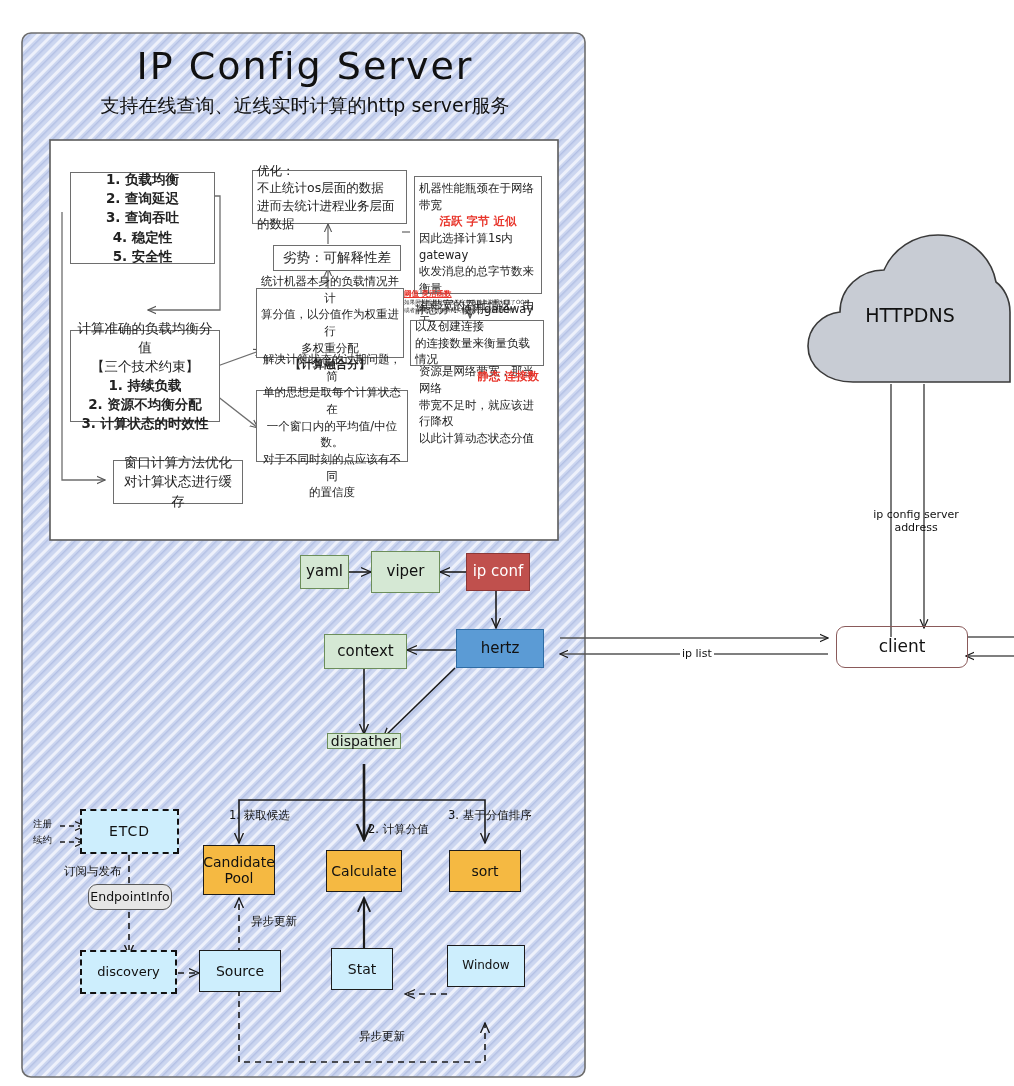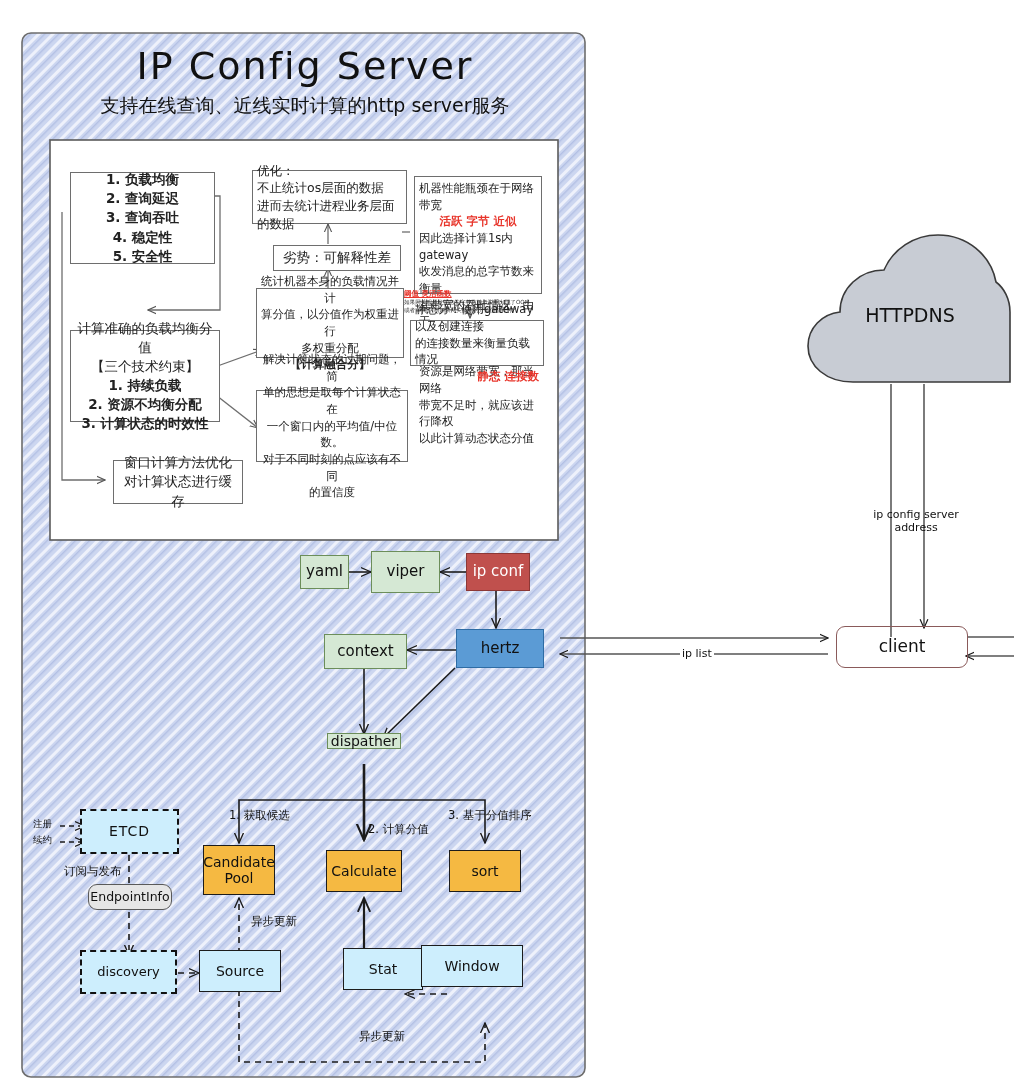--- a/index.html
+++ b/index.html
@@ -242,22 +242,22 @@
   <span>Pool</span>
 </div>
 <div class="node n-orange" style="left:326px;top:850px;width:76px;height:42px;font-size:14px;">Calculate</div>
 <div class="node n-orange" style="left:449px;top:850px;width:72px;height:42px;font-size:14px;">sort</div>
 
 <div class="node n-dash" style="left:80px;top:809px;width:99px;height:45px;font-size:14px;letter-spacing:1px;">ETCD</div>
 <div class="node n-pill" style="left:88px;top:884px;width:84px;height:26px;">EndpointInfo</div>
 <div class="node n-dash" style="left:80px;top:950px;width:97px;height:44px;font-size:13px;">discovery</div>
 
 <div class="node n-cyan" style="left:199px;top:950px;width:82px;height:42px;font-size:14px;">Source</div>
-<div class="node n-cyan" style="left:343px;top:948px;width:80px;height:42px;font-size:14px;">Stat</div>
-<div class="node n-cyan" style="left:421px;top:945px;width:102px;height:42px;font-size:14px;">Window</div>
+<div class="node n-cyan" style="left:331px;top:948px;width:62px;height:42px;font-size:14px;">Stat</div>
+<div class="node n-cyan" style="left:447px;top:945px;width:78px;height:42px;font-size:12px;">Window</div>
 
 <div class="cloudlabel" style="left:845px;top:300px;width:130px;height:30px;">HTTPDNS</div>
 <div class="node n-client" style="left:836px;top:626px;width:132px;height:42px;background:url(#hatch2);">client</div>
 
 <div class="elab tiny" style="left:33px;top:818px;">注册</div>
 <div class="elab tiny" style="left:33px;top:834px;">续约</div>
 <div class="elab cn" style="left:64px;top:864px;">订阅与发布</div>
 
 <div class="elab cn" style="left:229px;top:808px;">1. 获取候选</div>
 <div class="elab cn" style="left:368px;top:822px;">2. 计算分值</div>

